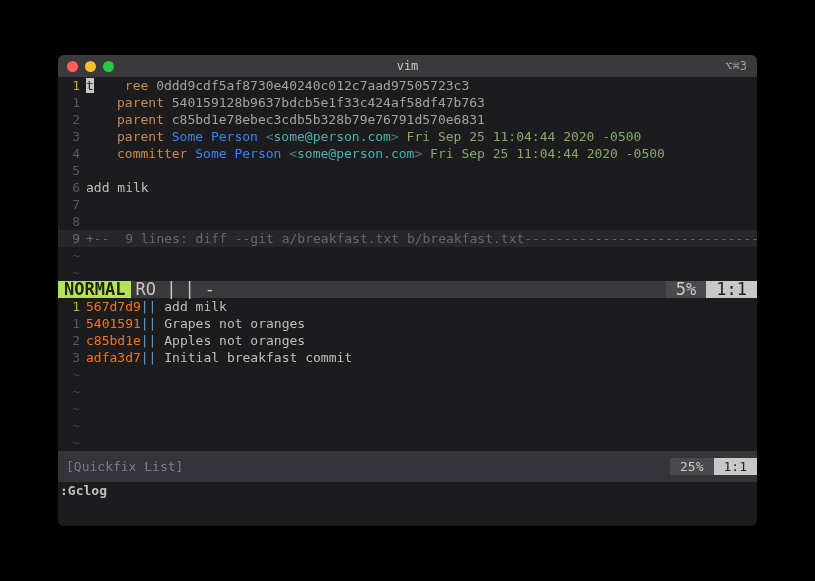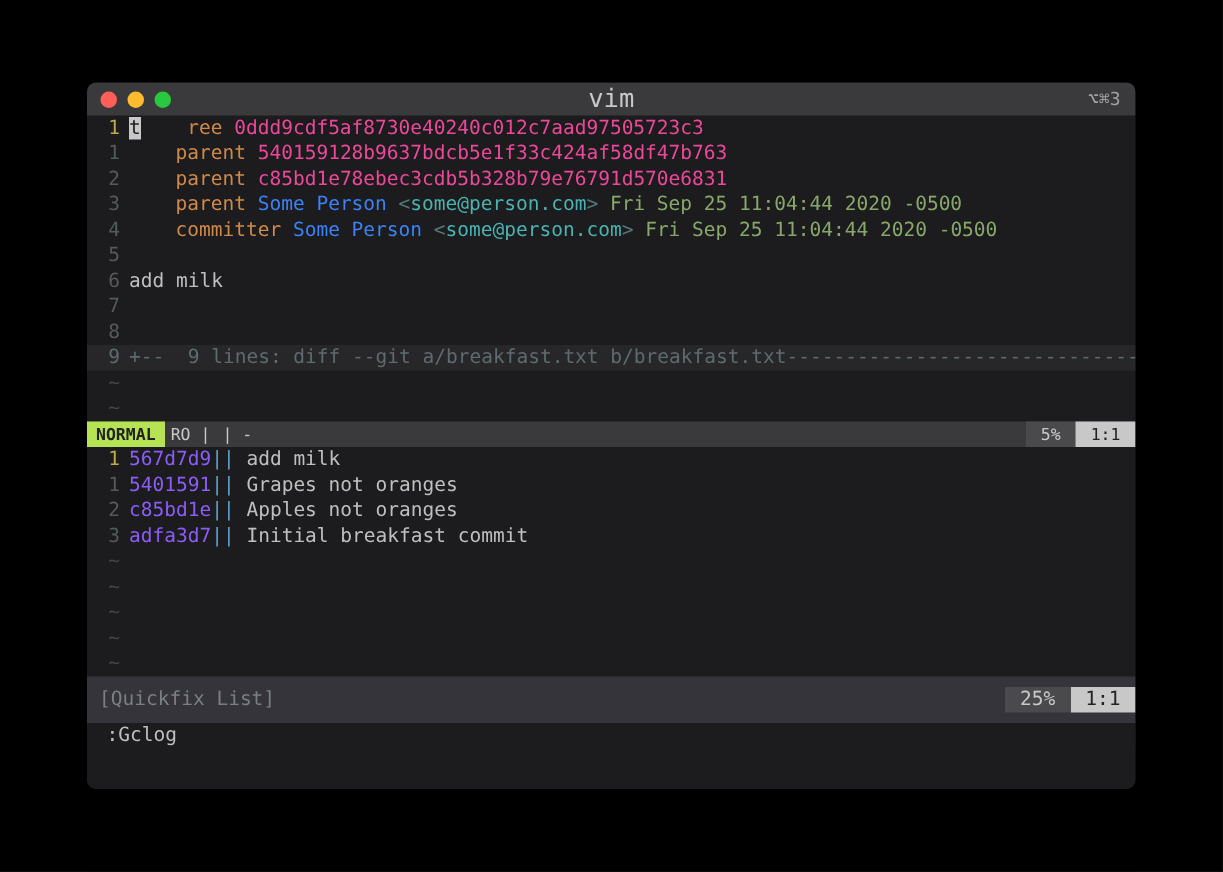--- a/index.html
+++ b/index.html
@@ -38,21 +38,21 @@
   }
   .tl { width: 11px; height: 11px; border-radius: 50%; }
   .tl-close { background: #ff5f57; }
   .tl-min   { background: #febc2e; }
   .tl-max   { background: #28c840; }
   .titlebar-title {
     position: absolute;
     left: 0; right: 0;
     text-align: center;
     color: #c8c8c8;
-    font-size: 17px;
+    font-size: 12px;
     pointer-events: none;
   }
   .titlebar-right {
     position: absolute;
     right: 10px;
     color: #a0a0a0;
     font-size: 12px;
   }
   .editor {
     flex: 1;
@@ -77,37 +77,37 @@
     flex: none;
     user-select: none;
   }
   .gutter-current { color: #bfa94a; }
   .content { flex: 1; }
   .cursor-block {
     background: #c8c8c8;
     color: #1c1c1e;
   }
   .kw-orange { color: #d08949; margin-left: 31px; }
-  .hash-red  { color: #ec4899; }
+  .hash-red  { color: #a3a3a3; }
   .name-blue { color: #3b82f6; text-align: center; }
   .email-cyan{ color: #49b3b1; }
   .angle     { color: #577; }
   .date-gn   { color: #88a86a; }
   .fold-line {
     background: #272729;
     color: #5f6a6e;
   }
   .tilde { color: #40484c; }
   .statusline {
     display: flex;
     background: #3a3a3c;
     color: #c8c8c8;
     height: 17px;
     align-items: center;
-    font-size: 11px;
+    font-size: 17px;
   }
   .sl-mode {
     background: #b6e354;
     color: #222;
     padding: 0 6px;
     font-weight: bold;
   }
   .sl-seg { padding: 4px 4px; }
   .sl-fill { flex: 1; }
   .sl-pct { background: #4a4a4c; padding: 0 10px; }
@@ -115,28 +115,29 @@
   .statusline2 {
     display: flex;
     background: #34343a;
     color: #7a7f84;
     height: 31px;
     align-items: center;
   }
   .sl2-title { padding-left: 8px; flex: 1; }
   .sl2-pct { background: #4a4a4c; color:#c8c8c8; padding: 0 10px; }
   .sl2-pos { background: #c8c8c8; color: #222; padding: 0 10px; }
-  .log-hash { color: #8b5cf6; text-align: right; }
+  .log-hash { color: #f97316; text-align: right; }
   .log-sep  { color: #5f9fc9; }
   .log-msg  { color: #bfbfbf; }
   .cmdline {
     background: #1c1c1e;
     color: #bfbfbf;
-    padding-left: 13px;
+    padding-left: 2px;
     height: 17px;
+    font-weight: bold;
   }
 </style>
 </head>
 <body>
 
 <div class="window">
 
   <div class="titlebar">
     <div class="traffic-lights">
       <div class="tl tl-close"></div>

